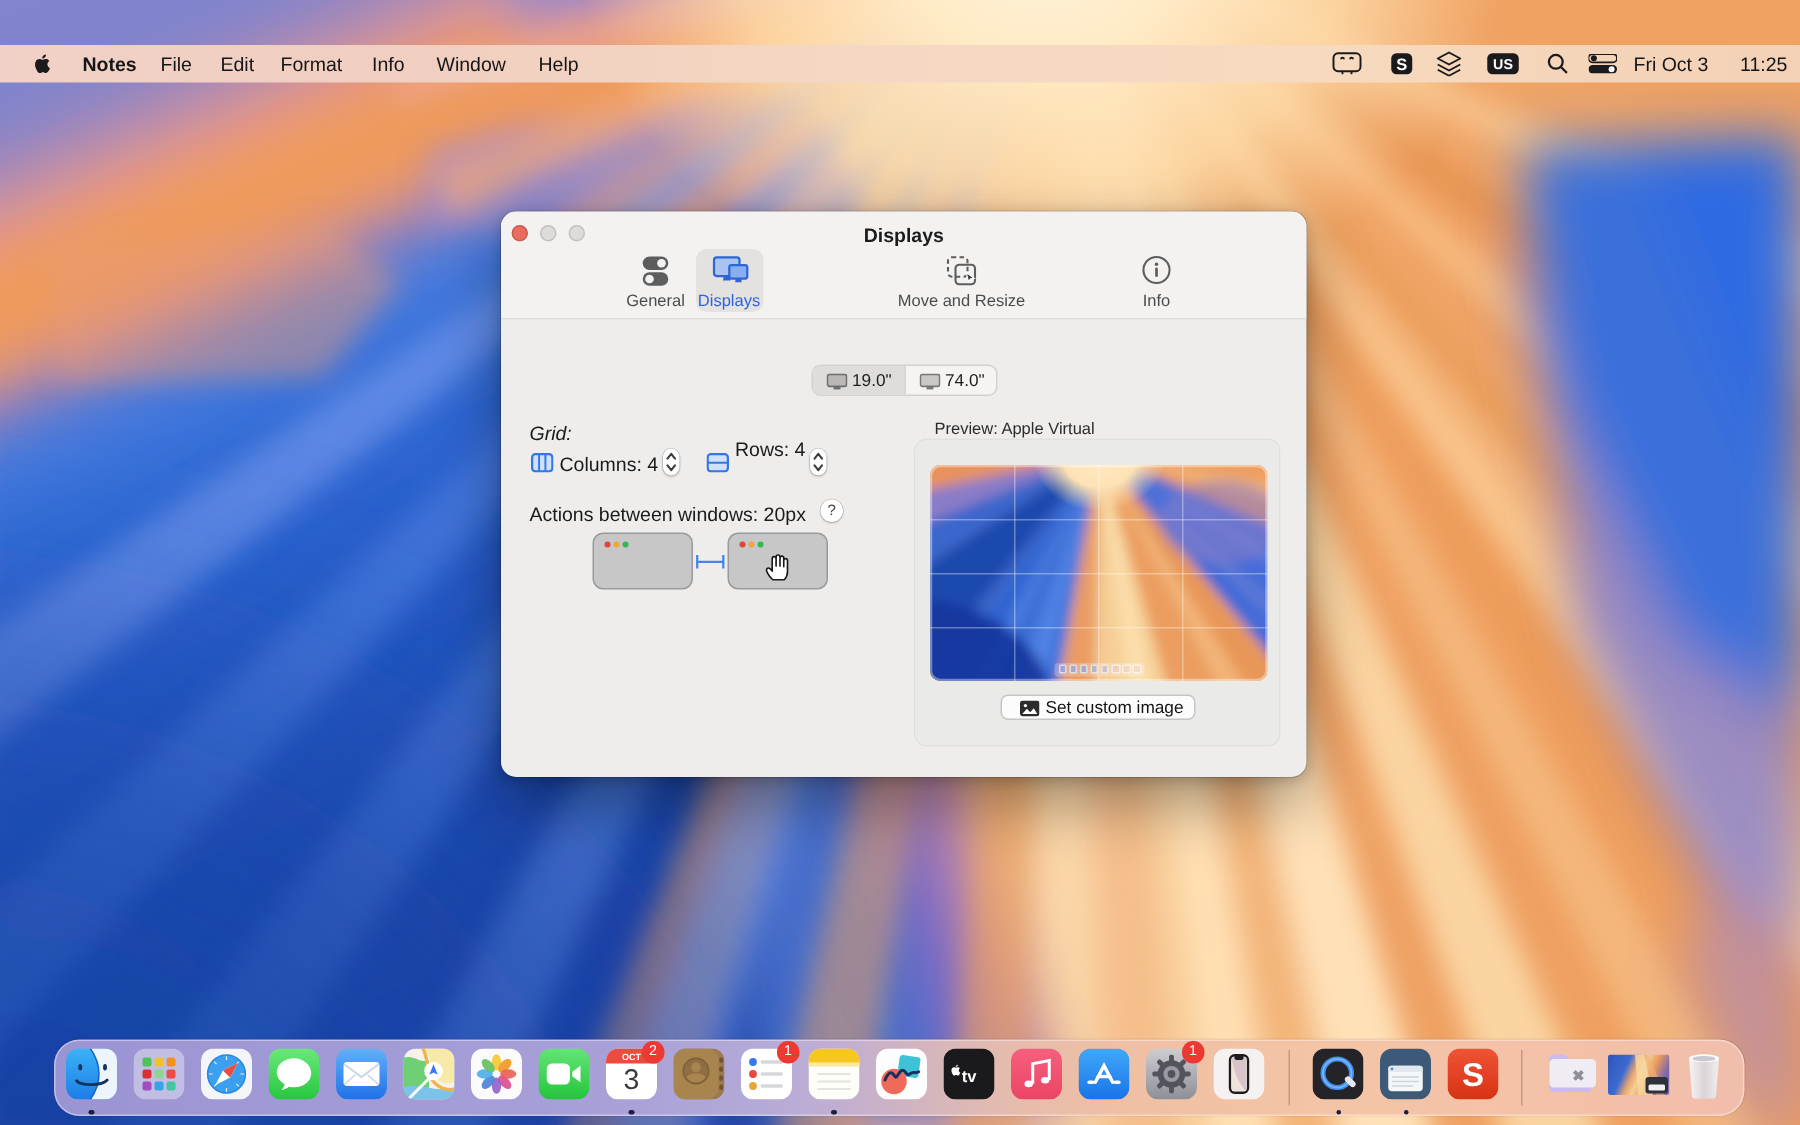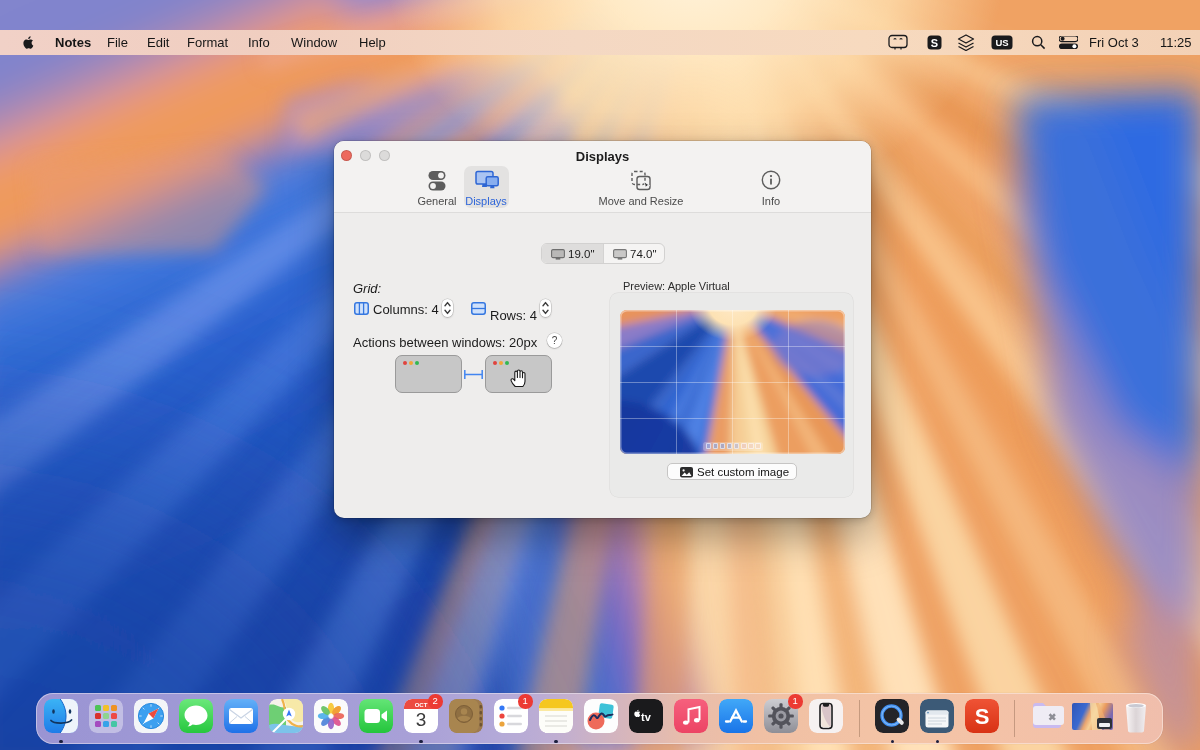--- a/index.html
+++ b/index.html
@@ -267,21 +267,21 @@
   <div class="stepper" style="left:108px;top:158px;">
     <svg width="11" height="18" viewBox="0 0 11 18">
           <path d="M3 6.8 5.5 3.6 8 6.8" fill="none" stroke="#3d3d3d" stroke-width="1.4" stroke-linecap="round" stroke-linejoin="round"></path>
           <path d="M3 11.2 5.5 14.4 8 11.2" fill="none" stroke="#3d3d3d" stroke-width="1.4" stroke-linecap="round" stroke-linejoin="round"></path>
         </svg>
   </div>
   <svg style="position:absolute;left:137px;top:161px;" width="15" height="13" viewBox="0 0 15 13">
         <rect x="0.75" y="0.75" width="13.5" height="11.5" rx="2.2" fill="#cfe1fb" stroke="#3577e0" stroke-width="1.5"></rect>
         <path d="M1 6.5h13" stroke="#3577e0" stroke-width="1.3"></path>
       </svg>
-  <div class="ctext" style="left:156px;top:167px;">Rows: 4</div>
+  <div class="ctext" style="left:156px;top:151px;">Rows: 4</div>
   <div class="stepper" style="left:206px;top:158px;">
     <svg width="11" height="18" viewBox="0 0 11 18">
           <path d="M3 6.8 5.5 3.6 8 6.8" fill="none" stroke="#3d3d3d" stroke-width="1.4" stroke-linecap="round" stroke-linejoin="round"></path>
           <path d="M3 11.2 5.5 14.4 8 11.2" fill="none" stroke="#3d3d3d" stroke-width="1.4" stroke-linecap="round" stroke-linejoin="round"></path>
         </svg>
   </div>
 
   <div class="ctext" style="left:19px;top:193.5px;">Actions between windows: 20px</div>
   <div id="helpq">?</div>
 

